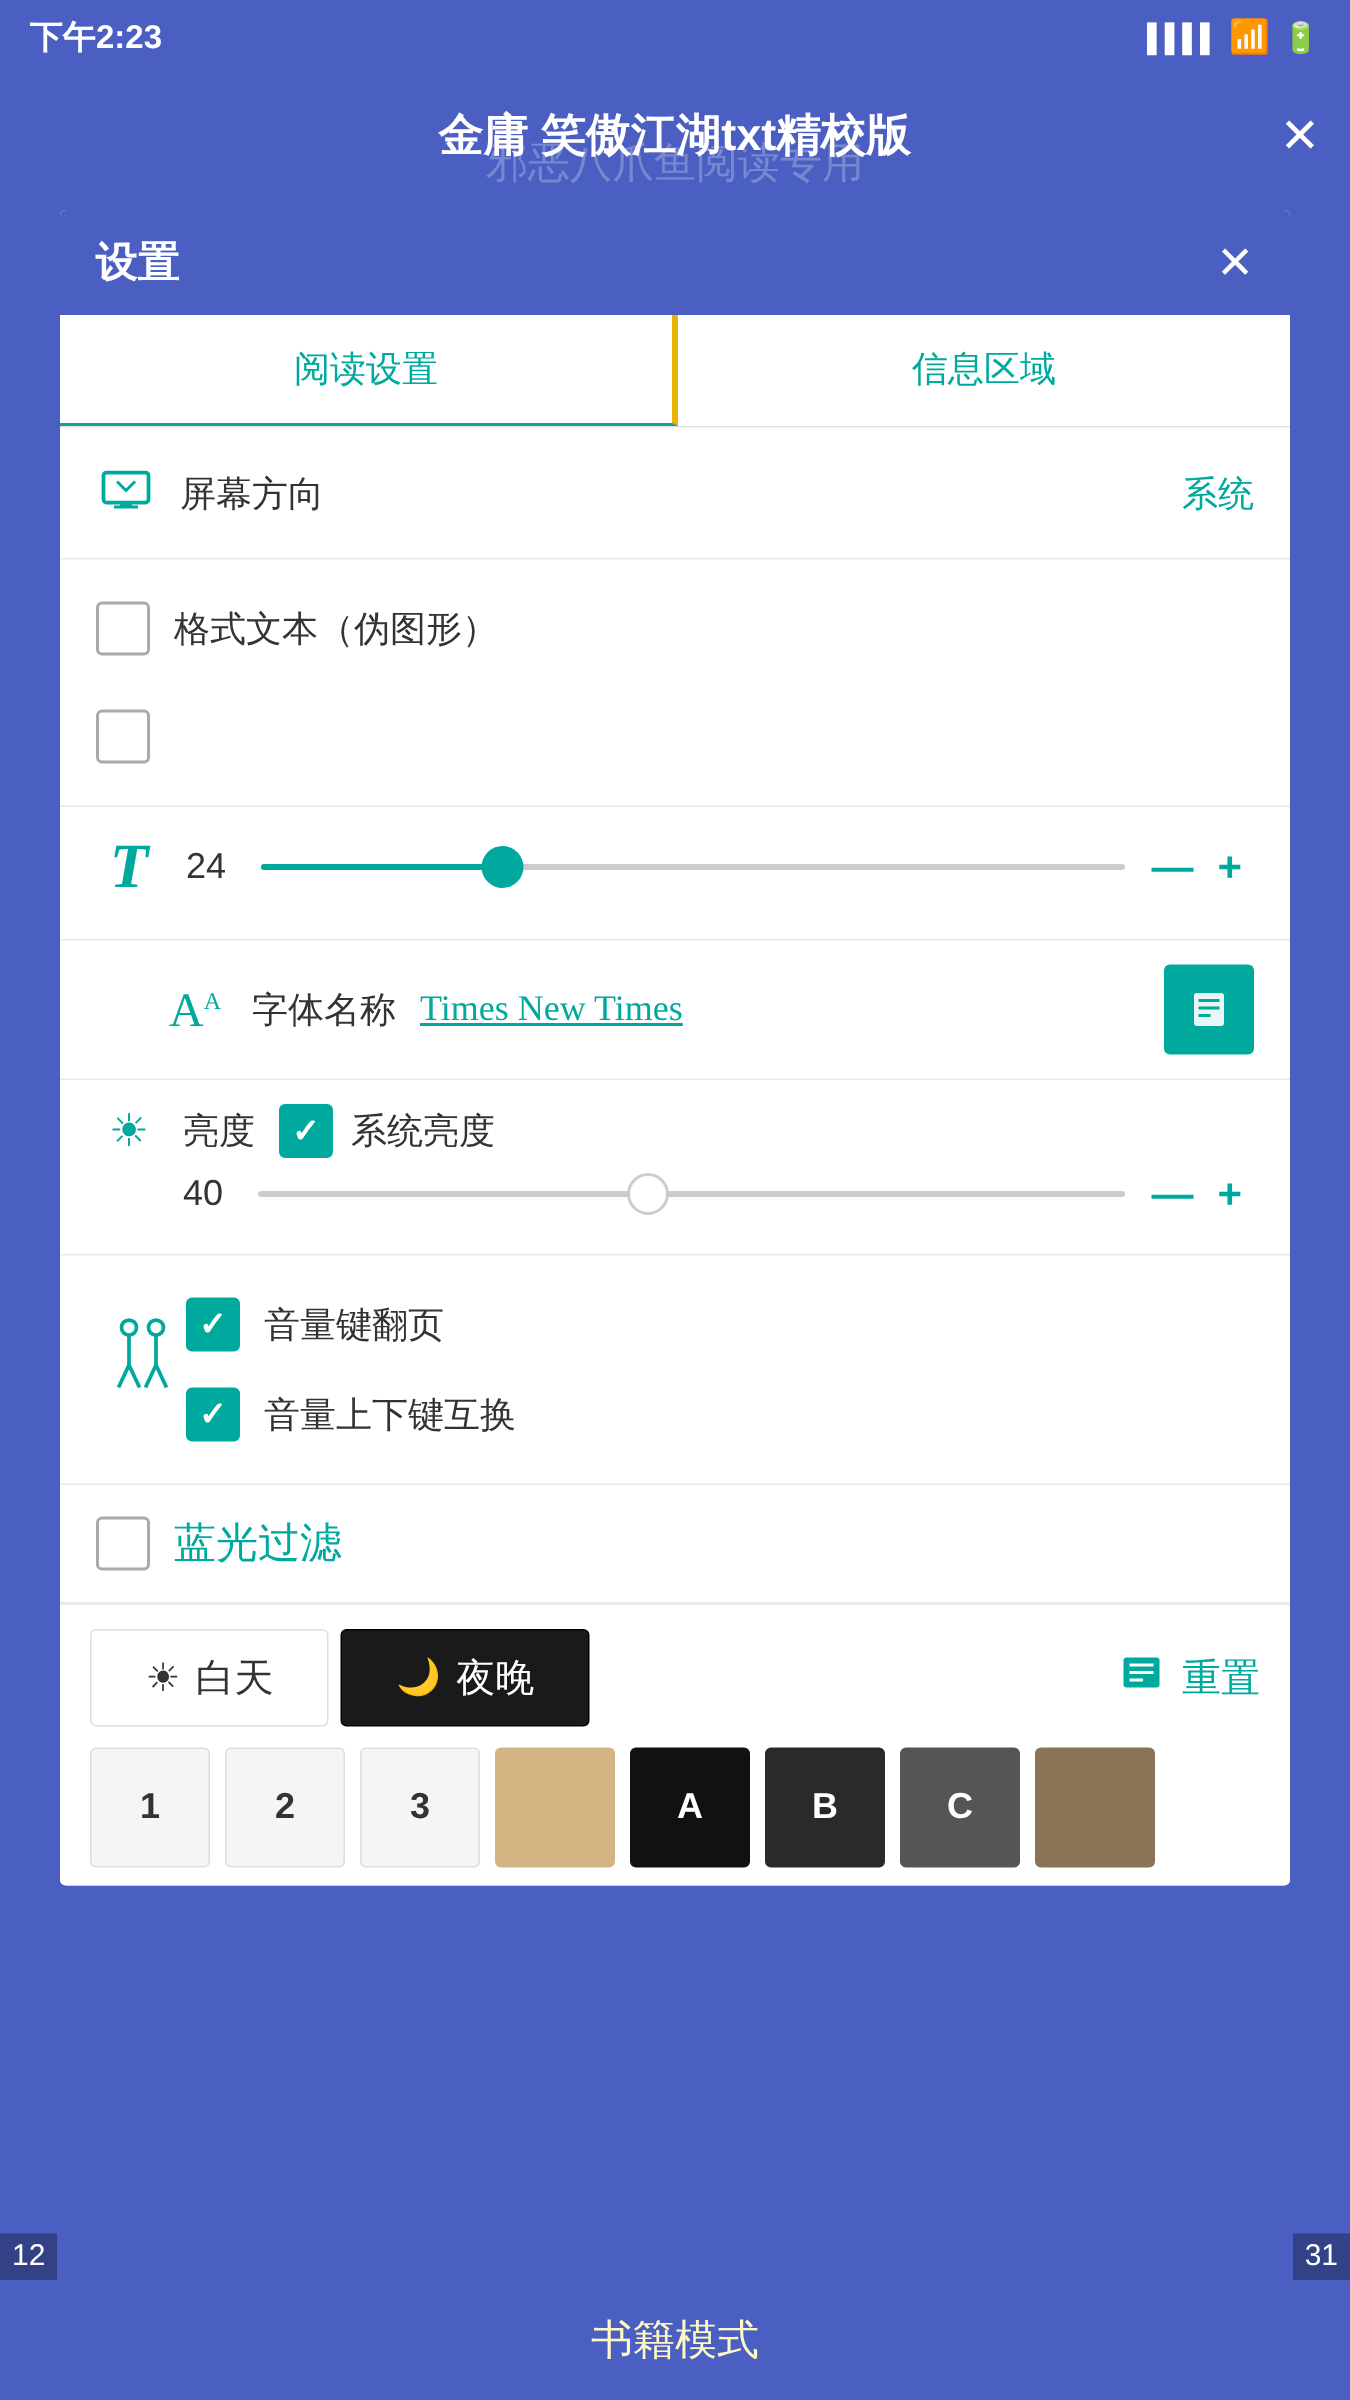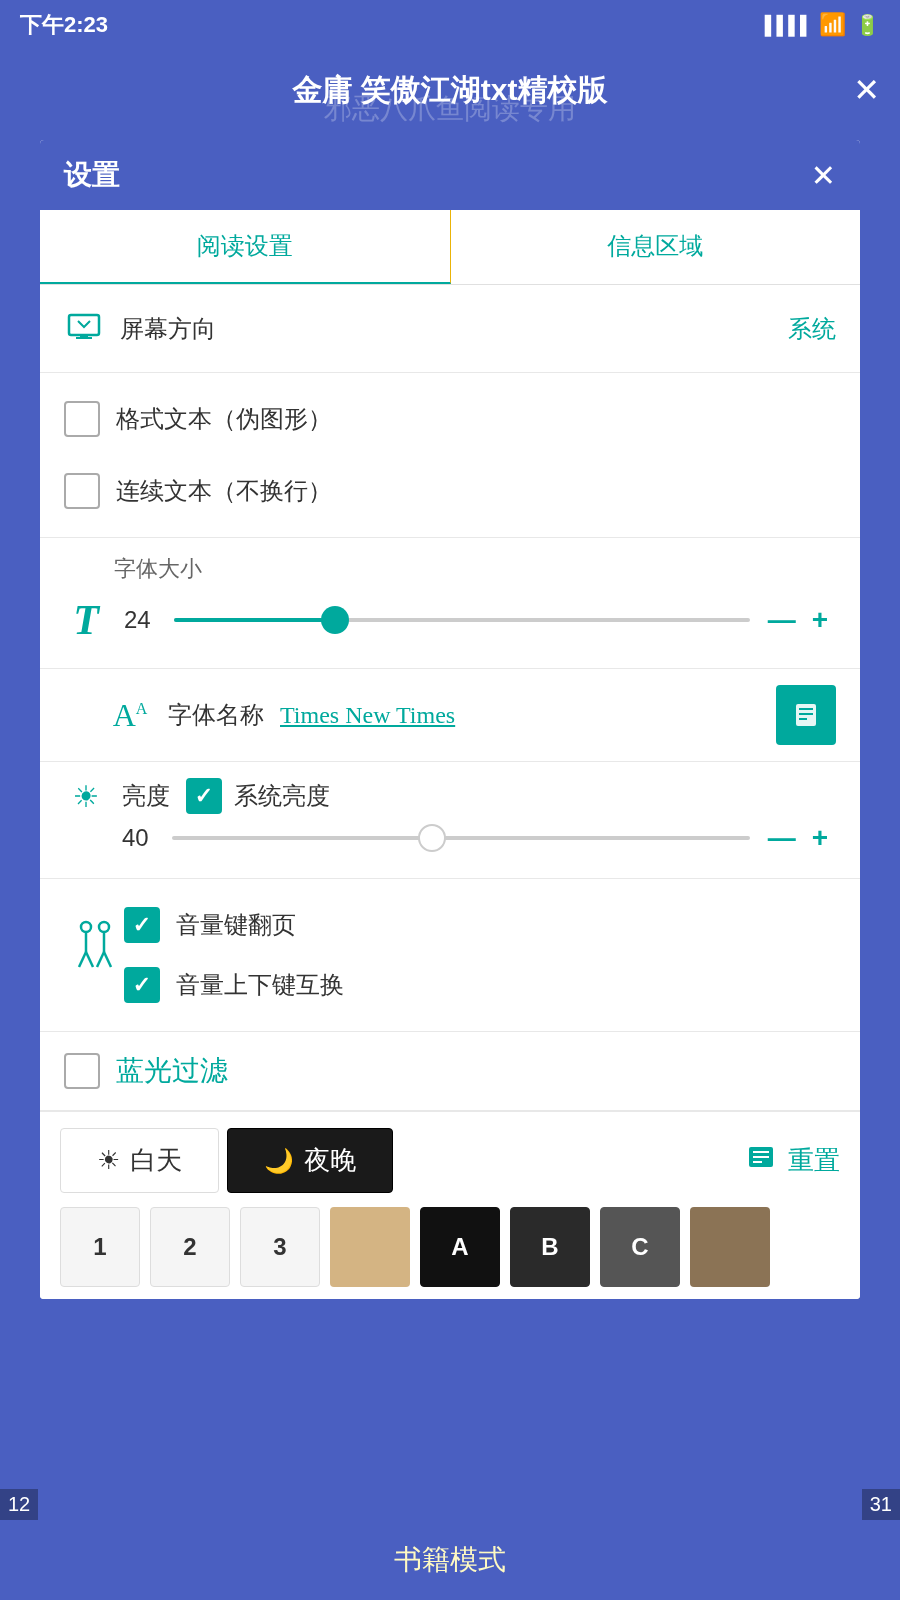--- a/index.html
+++ b/index.html
@@ -104,21 +104,21 @@
       border-bottom: 1px solid #e0e0e0;
       background: white;
     }
     .tab {
       flex: 1;
       padding: 20px 10px;
       text-align: center;
       color: #00a99d;
       font-size: 24px;
       cursor: pointer;
-      border-right: 1px solid #eab308;
+      border-right: 4px solid #eab308;
     }
     .tab:last-child { border-right: none; }
     .tab.active {
       border-bottom: 2px solid #00a99d;
     }
 
     
     .settings-body {
       background: #e5e5e5;
       padding: 0;
@@ -567,26 +567,24 @@
       <span class="section-row-value">系统</span>
     </div>
 
     <div class="checkbox-section">
       <div class="checkbox-row">
         <div class="checkbox"></div>
         <span class="checkbox-label">格式文本（伪图形）</span>
       </div>
       <div class="checkbox-row">
         <div class="checkbox"></div>
-        <span class="checkbox-label">连续文本（不换行）</span>
       </div>
     </div>
 
     <div class="font-size-section">
-      <div class="font-size-label">字体大小</div>
       <div class="font-size-row">
         <span class="font-icon-big" style="font-style:italic; font-family: serif; font-weight:bold; font-size: 42px; color:#00a99d;">T</span>
         <span class="font-value">24</span>
         <div class="slider-track">
           <div class="slider-fill" style="width: 28%;"></div>
           <div class="slider-thumb" style="left: 28%;"></div>
         </div>
         <span class="slider-minus">—</span>
         <span class="slider-plus">+</span>
       </div>

